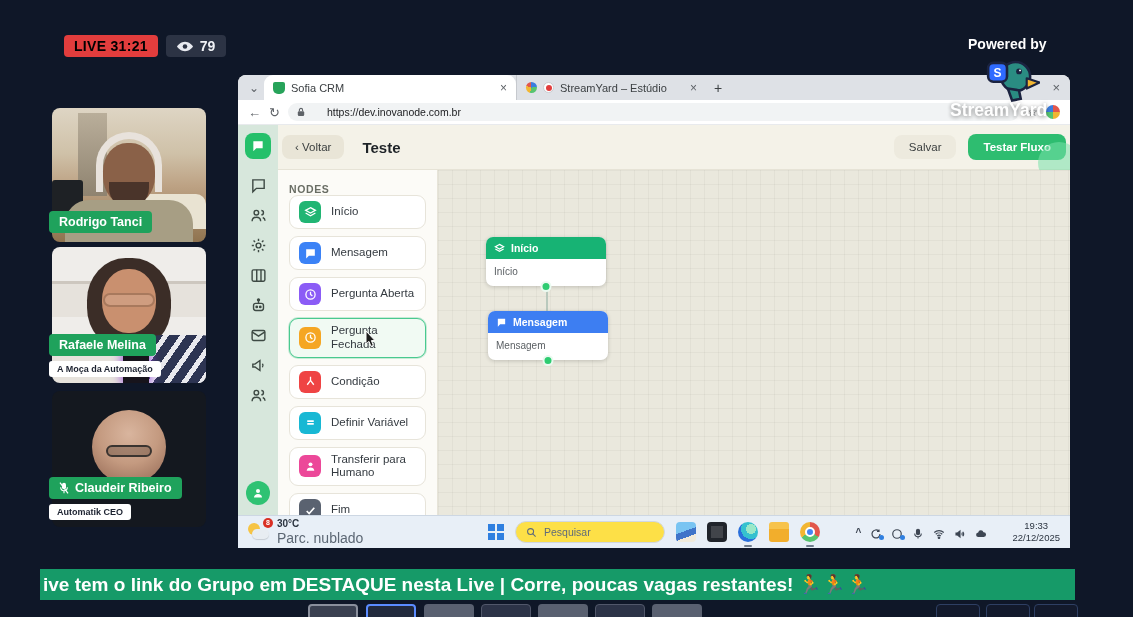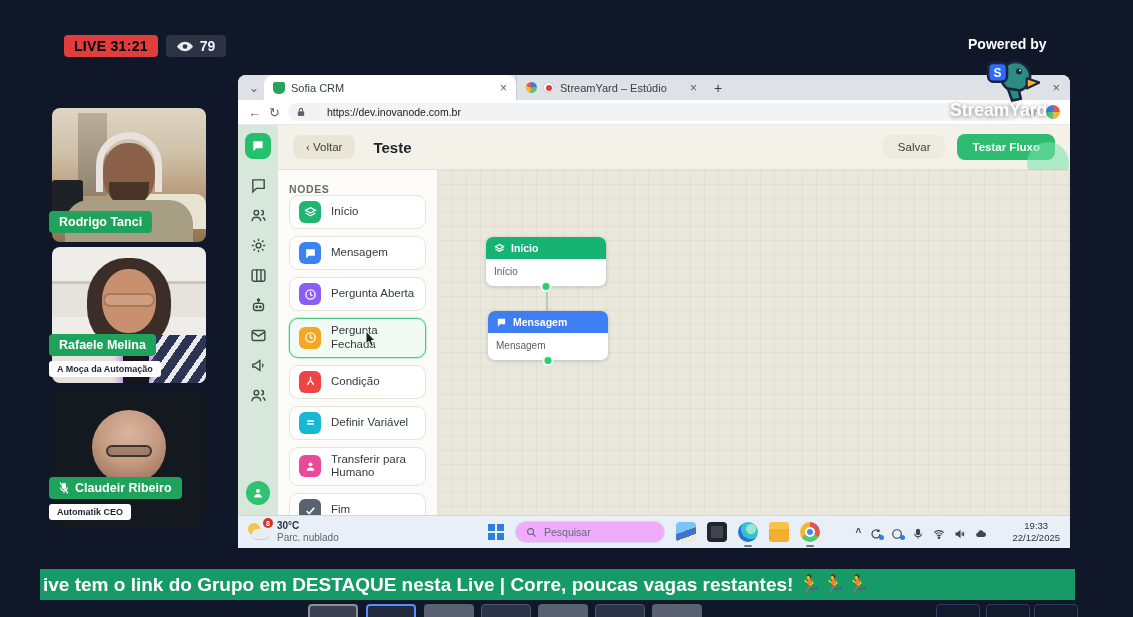--- a/index.html
+++ b/index.html
@@ -111,21 +111,21 @@
           padding:8px 0 10px; }
   .logo-btn { width:26px; height:26px; border-radius:8px; background:#24c06a; display:grid;
               place-items:center; margin-bottom:18px; }
   .mini-icon { width:17px; height:17px; color:#3e4a44; margin-bottom:13px; }
   .mini-icon svg { width:100%; height:100%; }
   .mini-avatar { margin-top:auto; width:24px; height:24px; border-radius:50%; background:#2fc273;
                  display:grid; place-items:center; }
 
   .app-right { flex:1; display:flex; flex-direction:column; min-width:0; }
   .app-header { height:45px; background:#f4f2e8; border-bottom:1px solid #e6e3d6; display:flex;
-                align-items:center; gap:18px; padding:0 15px; }
+                align-items:center; gap:18px; padding:0 4px; }
   .btn-voltar { background:#e9e5d7; border-radius:8px; padding:6px 13px; font-size:11.5px; color:#3c4040; }
   .page-title { font-size:15px; font-weight:bold; color:#1f2428; }
   .hdr-right { margin-left:auto; display:flex; gap:12px; align-items:center; }
   .btn-salvar { background:#edead e; background:#edeade; border-radius:8px; padding:6px 15px;
                 font-size:11.5px; color:#3c4040; }
   .btn-testar { position:relative; background:#2ebd70; color:#fff; border-radius:8px;
                 padding:7px 15px; font-size:11.5px; font-weight:bold; }
   .halo { position:absolute; right:-14px; bottom:-24px; width:42px; height:42px; border-radius:50%;
           background:rgba(120,225,170,.55); }
 
@@ -164,25 +164,25 @@
   .taskbar { height:33px; background:#e8eff7; border-top:1px solid #cdd7e3; display:flex;
              align-items:center; padding:0 10px; position:relative; }
   .weather { display:flex; align-items:center; gap:7px; }
   .wicon { position:relative; width:22px; height:18px; }
   .wsun { position:absolute; left:0; top:0; width:12px; height:12px; border-radius:50%; background:#f6c445; }
   .wcloud { position:absolute; left:4px; top:6px; width:17px; height:10px; border-radius:8px; background:#e8edf2;
             box-shadow:0 1px 1px rgba(0,0,0,.15); }
   .wbadge { position:absolute; right:-3px; top:-5px; width:10px; height:10px; border-radius:50%;
             background:#d93025; color:#fff; font-size:7px; font-weight:bold; display:grid; place-items:center; }
   .wtemp { font-size:10px; color:#2b3440; font-weight:bold; line-height:1.2; }
-  .wdesc { font-size:10px; color:#5c6774; line-height:1.2; }
+  .wdesc { font-size:14px; color:#5c6774; line-height:1.2; }
   .tb-center { position:absolute; left:50%; transform:translateX(-50%); display:flex; align-items:center; gap:11px; }
   .winlogo { width:16px; height:16px; display:grid; grid-template-columns:1fr 1fr; gap:1.5px; }
   .winlogo i { background:#2f7fe0; display:block; }
-  .searchbox { width:150px; height:22px; background:#f0abfc; border:1px solid #d0d7e2; border-radius:12px;
+  .searchbox { width:150px; height:22px; background:#fde047; border:1px solid #d0d7e2; border-radius:12px;
                display:flex; align-items:center; gap:7px; padding:0 10px; font-size:10.5px; color:#5f6b7a; }
   .tb-app { width:20px; height:20px; border-radius:4px; position:relative; }
   .taskview { background:linear-gradient(160deg,#79c4f2 0 45%, #3f74c9 45% 70%, #f0eadb 70% 100%); }
   .darkapp { background:#20242b; }
   .darkapp::after { content:""; position:absolute; left:4px; top:4px; width:12px; height:12px; background:#fff;
                     opacity:.15; }
   .edgeapp { border-radius:50%;
     background:radial-gradient(circle at 65% 35%, #9be8c8 0 28%, #35c1cf 28% 55%, #2a6fdb 55% 100%); }
   .folderapp { background:linear-gradient(180deg,#f7c34c 0 35%, #f2ae2c 35% 100%); border-radius:3px; }
   .chromeapp { border-radius:50%;

